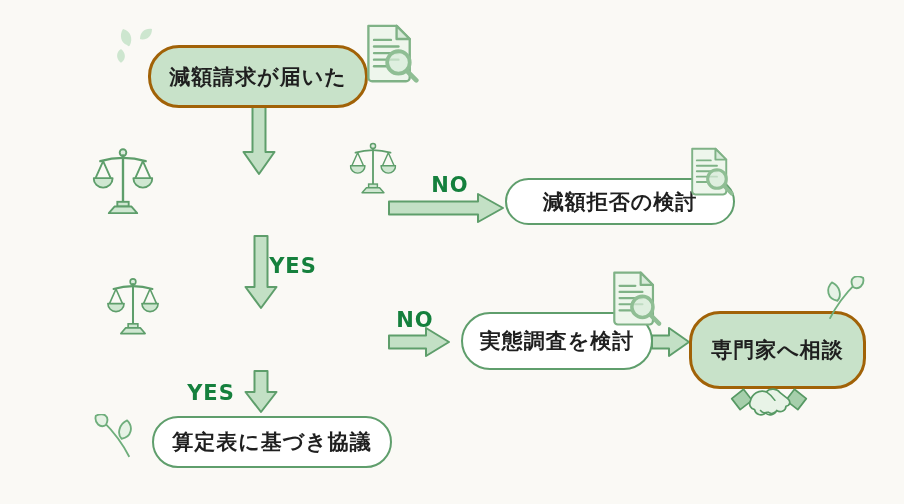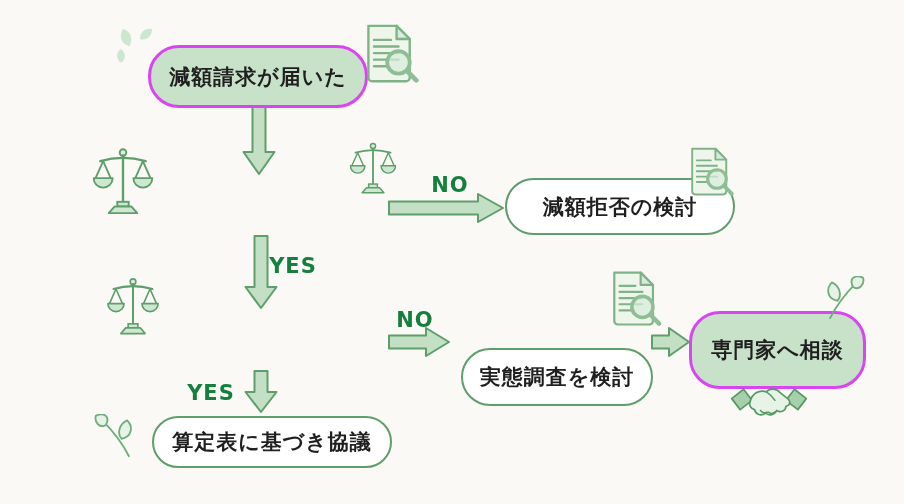--- a/index.html
+++ b/index.html
@@ -9,21 +9,21 @@
     background:#faf9f5;overflow:hidden;
     font-family:"DejaVu Sans","Liberation Sans",sans-serif;
   }
   .layer{position:absolute;left:0;top:0;width:904px;height:504px;}
   .arrows{z-index:1;}
   .node{
     position:absolute;z-index:2;display:flex;align-items:center;justify-content:center;
     border-radius:31px;box-sizing:border-box;text-align:center;
     font-weight:bold;font-size:21px;letter-spacing:1px;color:#1f1f1f;
   }
-  .node.filled{background:#c8e2c9;border:3px solid #d946ef;}
+  .node.filled{background:#c8e2c9;border:3px solid #a16207;}
   .node.outline{background:#ffffff;border:2px solid #5f9e6c;}
   .edge-label{
     position:absolute;z-index:2;width:60px;height:24px;line-height:24px;
     text-align:center;font-weight:800;font-size:21px;letter-spacing:1px;color:#15803d;
   }
   .icon{position:absolute;z-index:3;}
   .icon svg{display:block;width:100%;height:100%;}
   .flip{transform:scaleX(-1);}
 </style>
 </head>
@@ -91,26 +91,26 @@
       <polygon points="652,335.5 669,335.5 669,328 689,342 669,356 669,348.5 652,348.5"></polygon>
       <polygon points="254.5,371 267.5,371 267.5,392 276.5,392 261,412 245.5,392 254.5,392"></polygon>
     </g>
   </svg>
 
   <div class="node filled" style="left:148px;top:45px;width:220px;height:63px;">
     <span>減額請求が届いた</span>
   </div>
 
 
-  <div class="node outline" style="left:505px;top:178px;width:230px;height:57px;">
+  <div class="node outline" style="left:505px;top:178px;width:230px;height:47px;">
     <span>減額拒否の検討</span>
   </div>
 
 
-  <div class="node outline" style="left:461px;top:312px;width:192px;height:58px;margin-top:36px;">
+  <div class="node outline" style="left:461px;top:312px;width:192px;height:58px;">
     <span>実態調査を検討</span>
   </div>
 
   <div class="node filled" style="left:689px;top:311px;width:177px;height:78px;">
     <span>専門家へ相談</span>
   </div>
 
   <div class="node outline" style="left:152px;top:416px;width:240px;height:52px;justify-content:center;">
     <span>算定表に基づき協議</span>
   </div>

